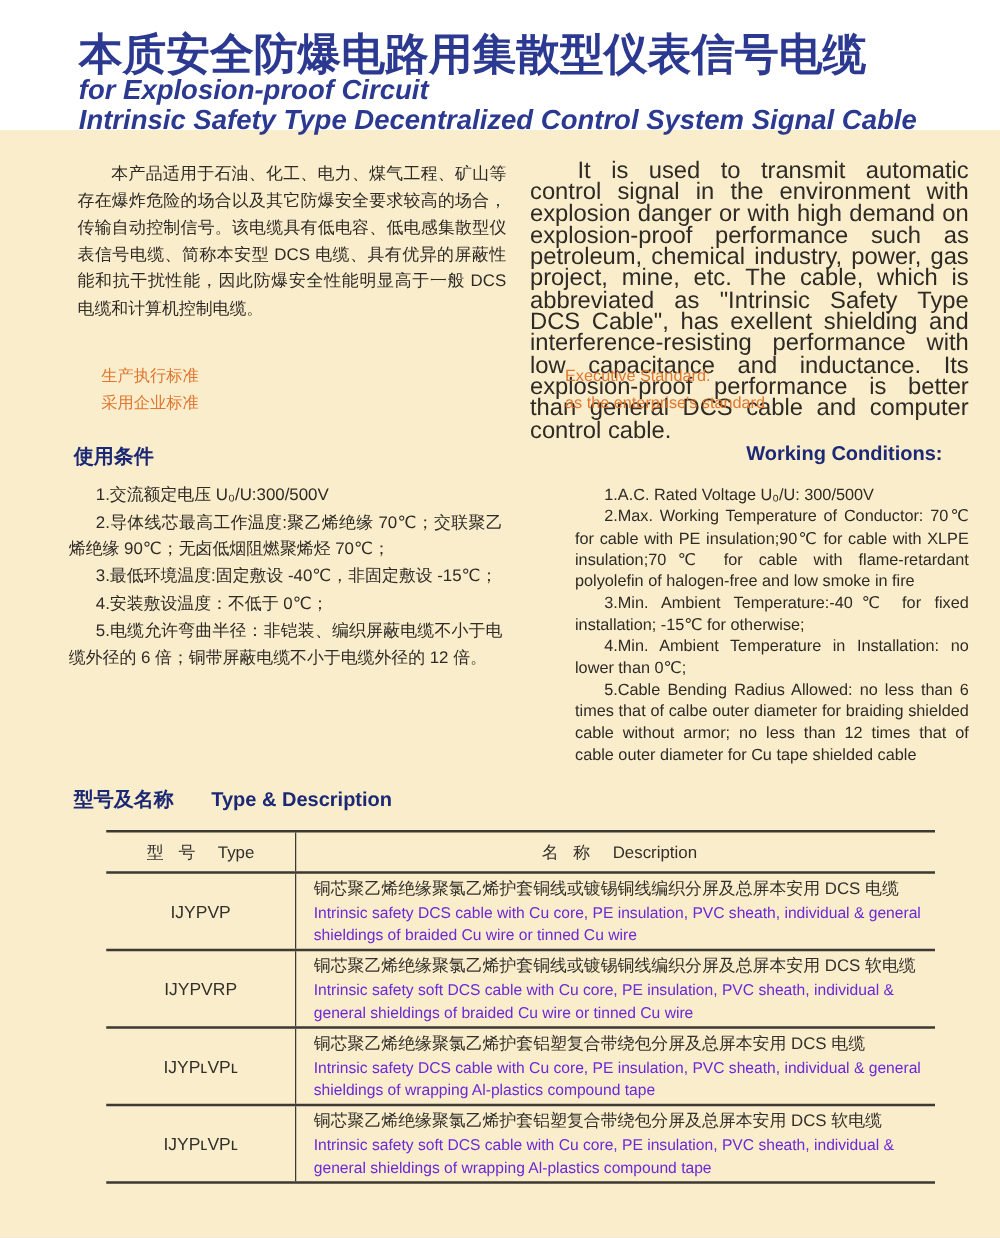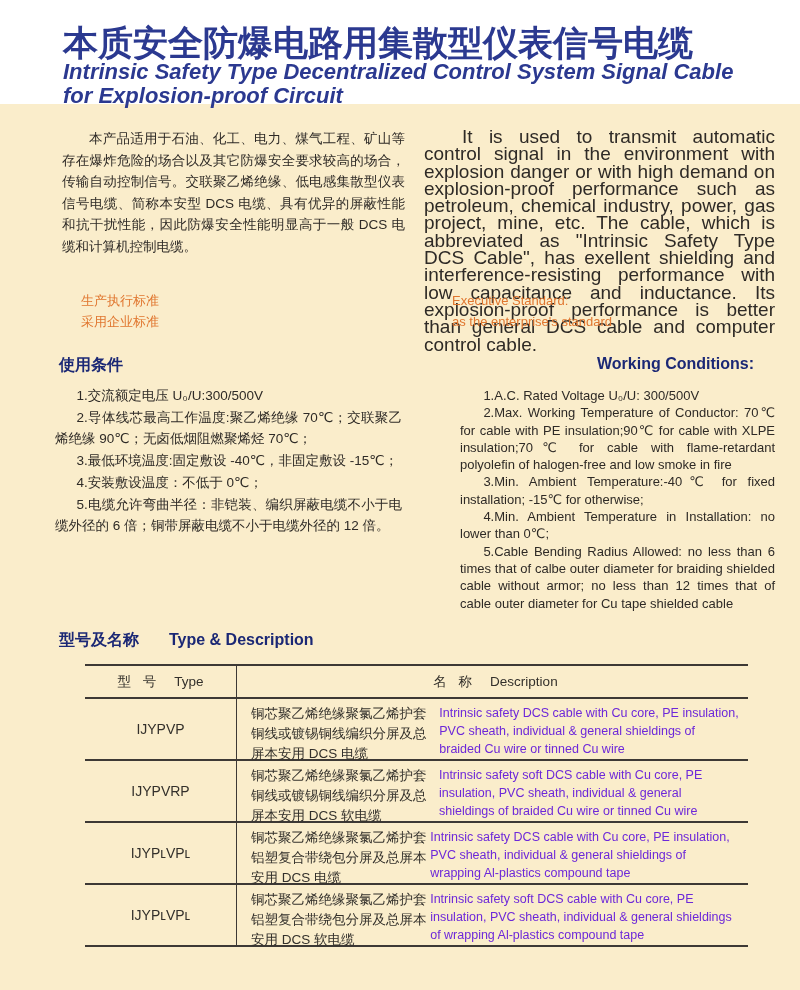--- a/index.html
+++ b/index.html
@@ -62,44 +62,44 @@
     border-top:2px solid #3d3935;
   }
   .t-row { display:flex; border-bottom:2px solid #3d3935; }
   .t-cell-type {
     width:152px; flex:0 0 152px; border-right:1px solid #3d3935;
     display:flex; align-items:center; justify-content:center;
     font-size:14px; color:#33302b; 
   }
   .t-cell-desc {
     flex:1; padding:5px 8px 5px 14px;
-    display:flex; flex-direction:row; justify-content:center;
+    display:flex; flex-direction:column; justify-content:center;
   }
   .t-header { height:33px; }
   .t-header .t-cell-desc { align-items:center; flex-direction:row; justify-content:center; }
   .t-header .hdr { font-size:13.5px; color:#33302b; }
   .t-header .hdr-zh { letter-spacing:4px; margin-right:14px; }
   .t-data { height:62px; }
   .desc-zh { font-size:13.5px; color:#33302b; line-height:20px; }
   .desc-en { font-size:12.5px; color:#6d28d9; line-height:18px; }
 </style>
 </head>
 <body>
 
 <div class="page">
 
   <div class="header-band"></div>
 
   <div class="title-zh">本质安全防爆电路用集散型仪表信号电缆</div>
   <div class="title-en">
+    <div>for Explosion-proof Circuit</div>
     <div>Intrinsic Safety Type Decentralized Control System Signal Cable</div>
-    <div>for Explosion-proof Circuit</div>
   </div>
 
-  <p class="intro-zh">本产品适用于石油、化工、电力、煤气工程、矿山等存在爆炸危险的场合以及其它防爆安全要求较高的场合，传输自动控制信号。交联聚乙烯绝缘、低电感集散型仪表信号电缆、简称本安型 DCS 电缆、具有优异的屏蔽性能和抗干扰性能，因此防爆安全性能明显高于一般 DCS 电缆和计算机控制电缆。</p>
+  <p class="intro-zh">本产品适用于石油、化工、电力、煤气工程、矿山等存在爆炸危险的场合以及其它防爆安全要求较高的场合，传输自动控制信号。该电缆具有低电容、低电感集散型仪表信号电缆、简称本安型 DCS 电缆、具有优异的屏蔽性能和抗干扰性能，因此防爆安全性能明显高于一般 DCS 电缆和计算机控制电缆。</p>
   <p class="intro-en">It is used to transmit automatic control signal in the environment with explosion danger or with high demand on explosion-proof performance such as petroleum, chemical industry, power, gas project, mine, etc. The cable, which is abbreviated as "Intrinsic Safety Type DCS Cable", has exellent shielding and interference-resisting performance with low capacitance and inductance. Its explosion-proof performance is better than general DCS cable and computer control cable.</p>
 
   <div class="std std-zh">
     <div>生产执行标准</div>
     <div>采用企业标准</div>
   </div>
   <div class="std std-en">
     <div>Executive Standard:</div>
     <div>as the enterprise's standard</div>
   </div>

